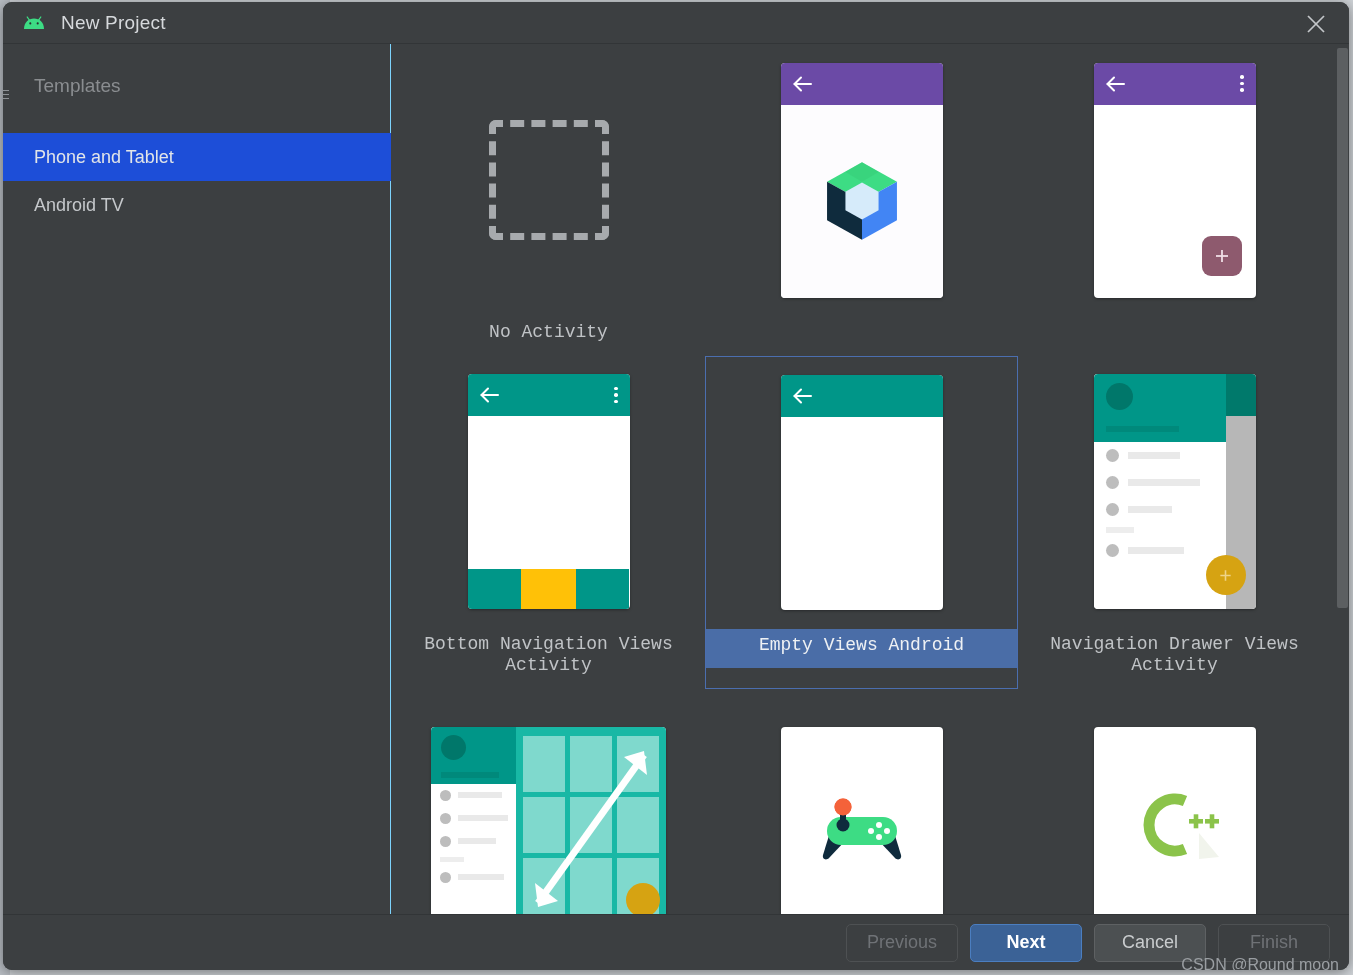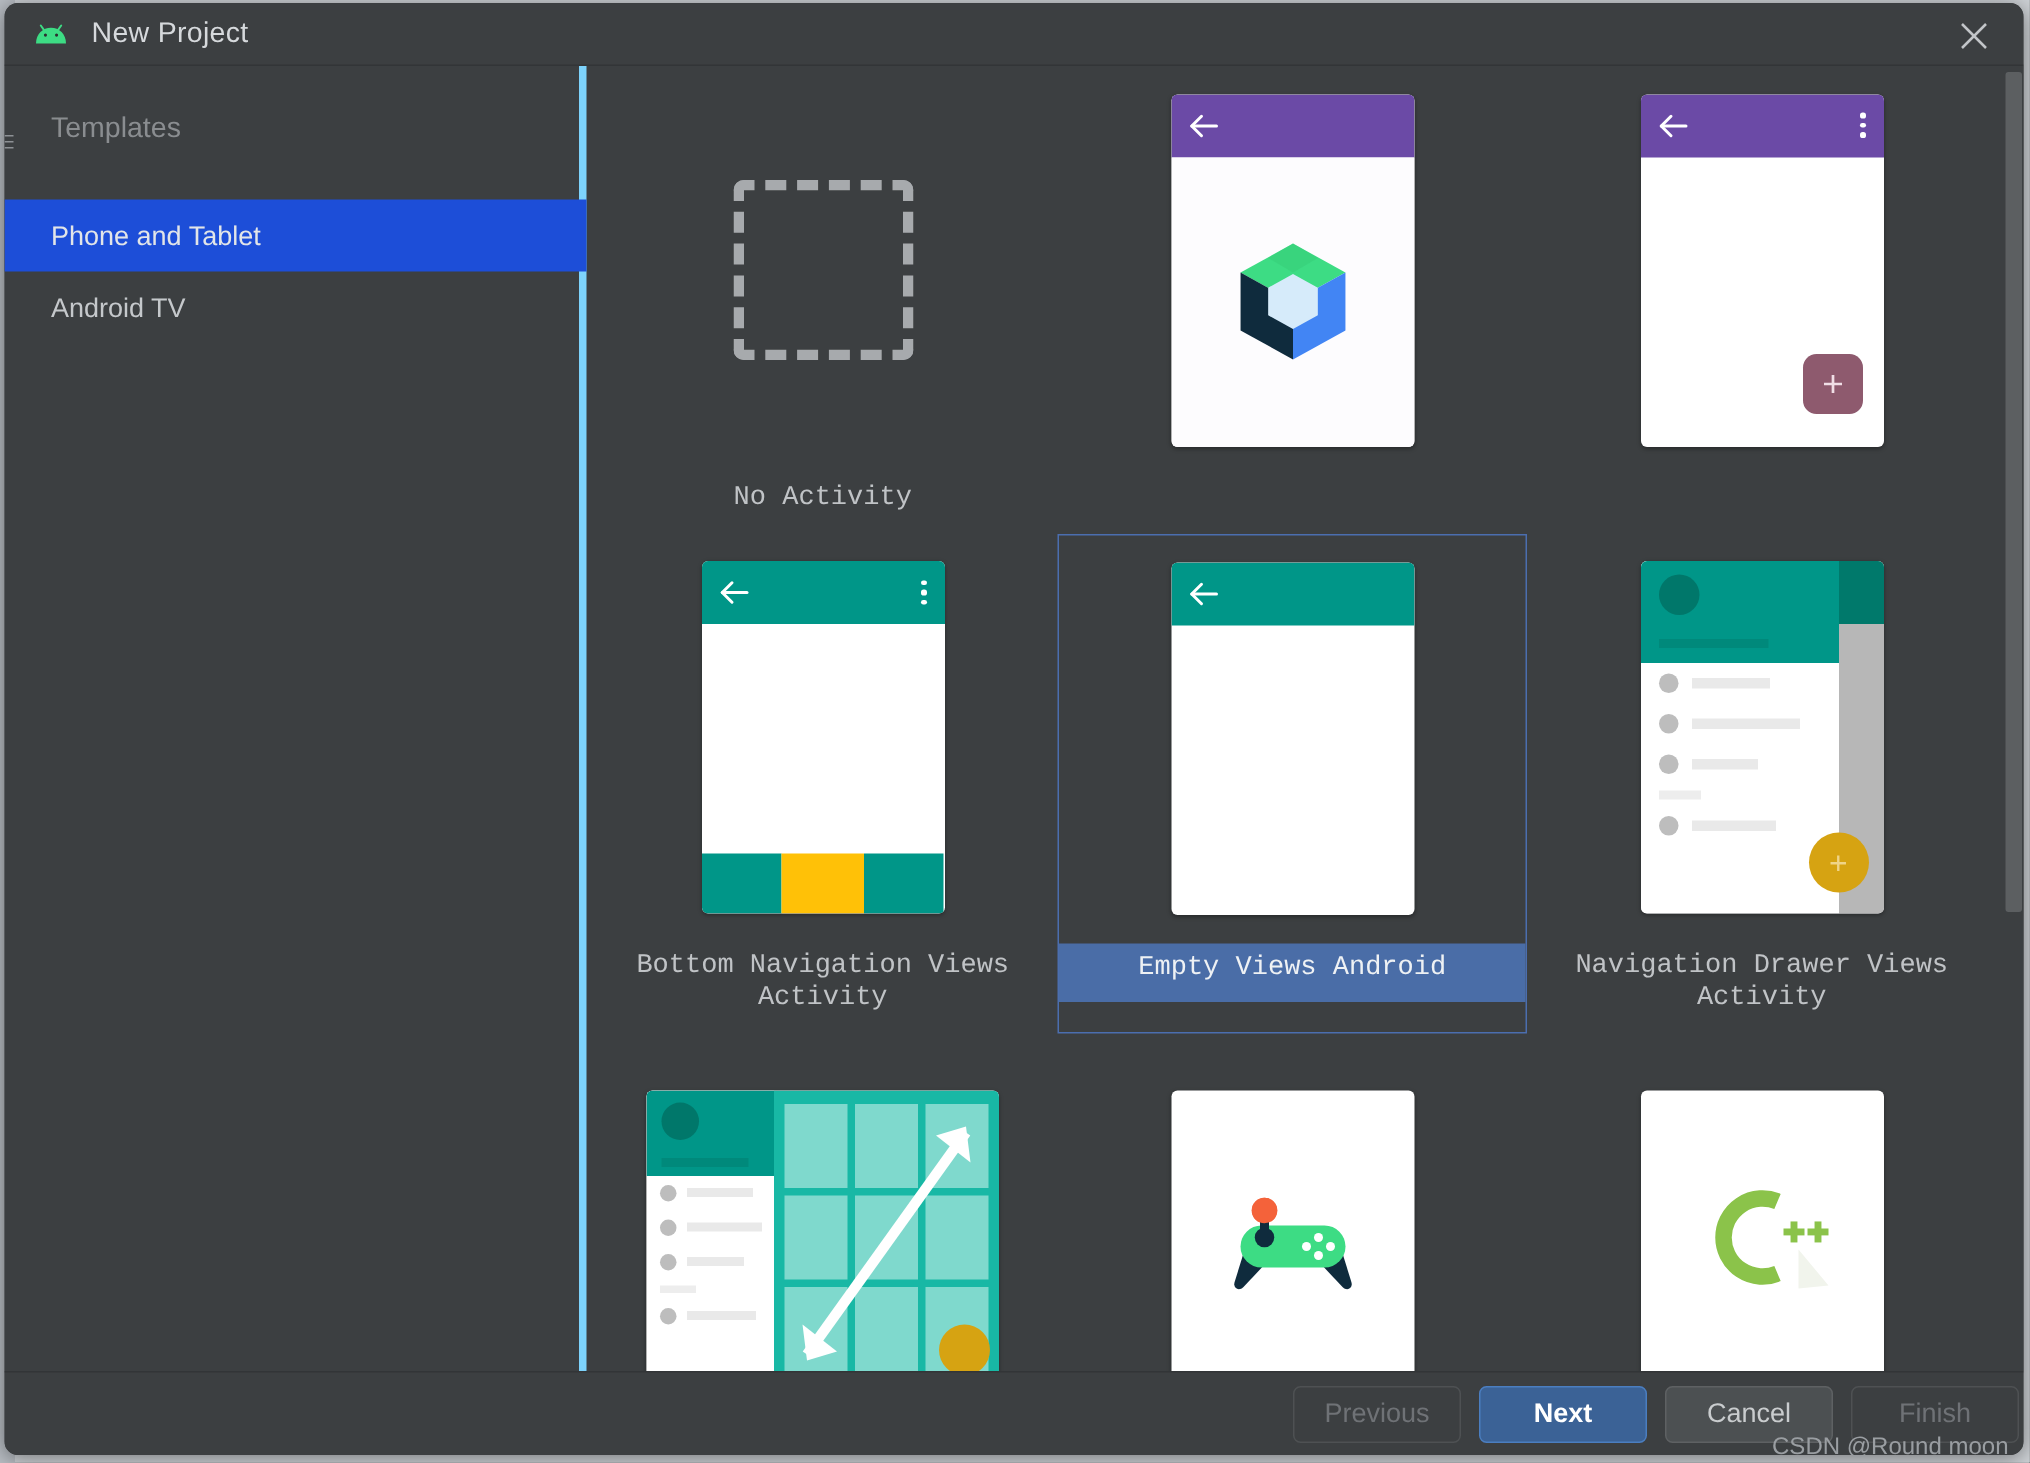--- a/index.html
+++ b/index.html
@@ -65,21 +65,21 @@
     cursor: pointer;
   }
   .close-btn svg { display: block; }
 
   
   .sidebar {
     position: absolute;
     left: 0; top: 42px;
     width: 388px; height: 870px;
     background: #3c3f41;
-    border-right: 5px solid #7dd3fc;
+    border-right: 1px solid #7dd3fc;
     padding-left: 18px;
   }
   .sidebar-handle {
     position: absolute;
     left: 0; top: 46px;
     width: 6px; height: 14px;
   }
   .sidebar-handle span {
     display: block;
     width: 6px; height: 1px;
@@ -312,21 +312,21 @@
   
   .footer {
     position: absolute;
     left: 0; bottom: 0;
     width: 1346px; height: 56px;
     background: #3c3f41;
     border-top: 1px solid #323537;
     display: flex;
     align-items: center;
     justify-content: flex-end;
-    padding-right: 3px;
+    padding-right: 19px;
     gap: 12px;
   }
   .btn {
     min-width: 112px;
     height: 38px;
     border-radius: 5px;
     font-size: 18px;
     display: flex; align-items: center; justify-content: center;
     cursor: pointer;
     border: 1px solid #5e6163;

